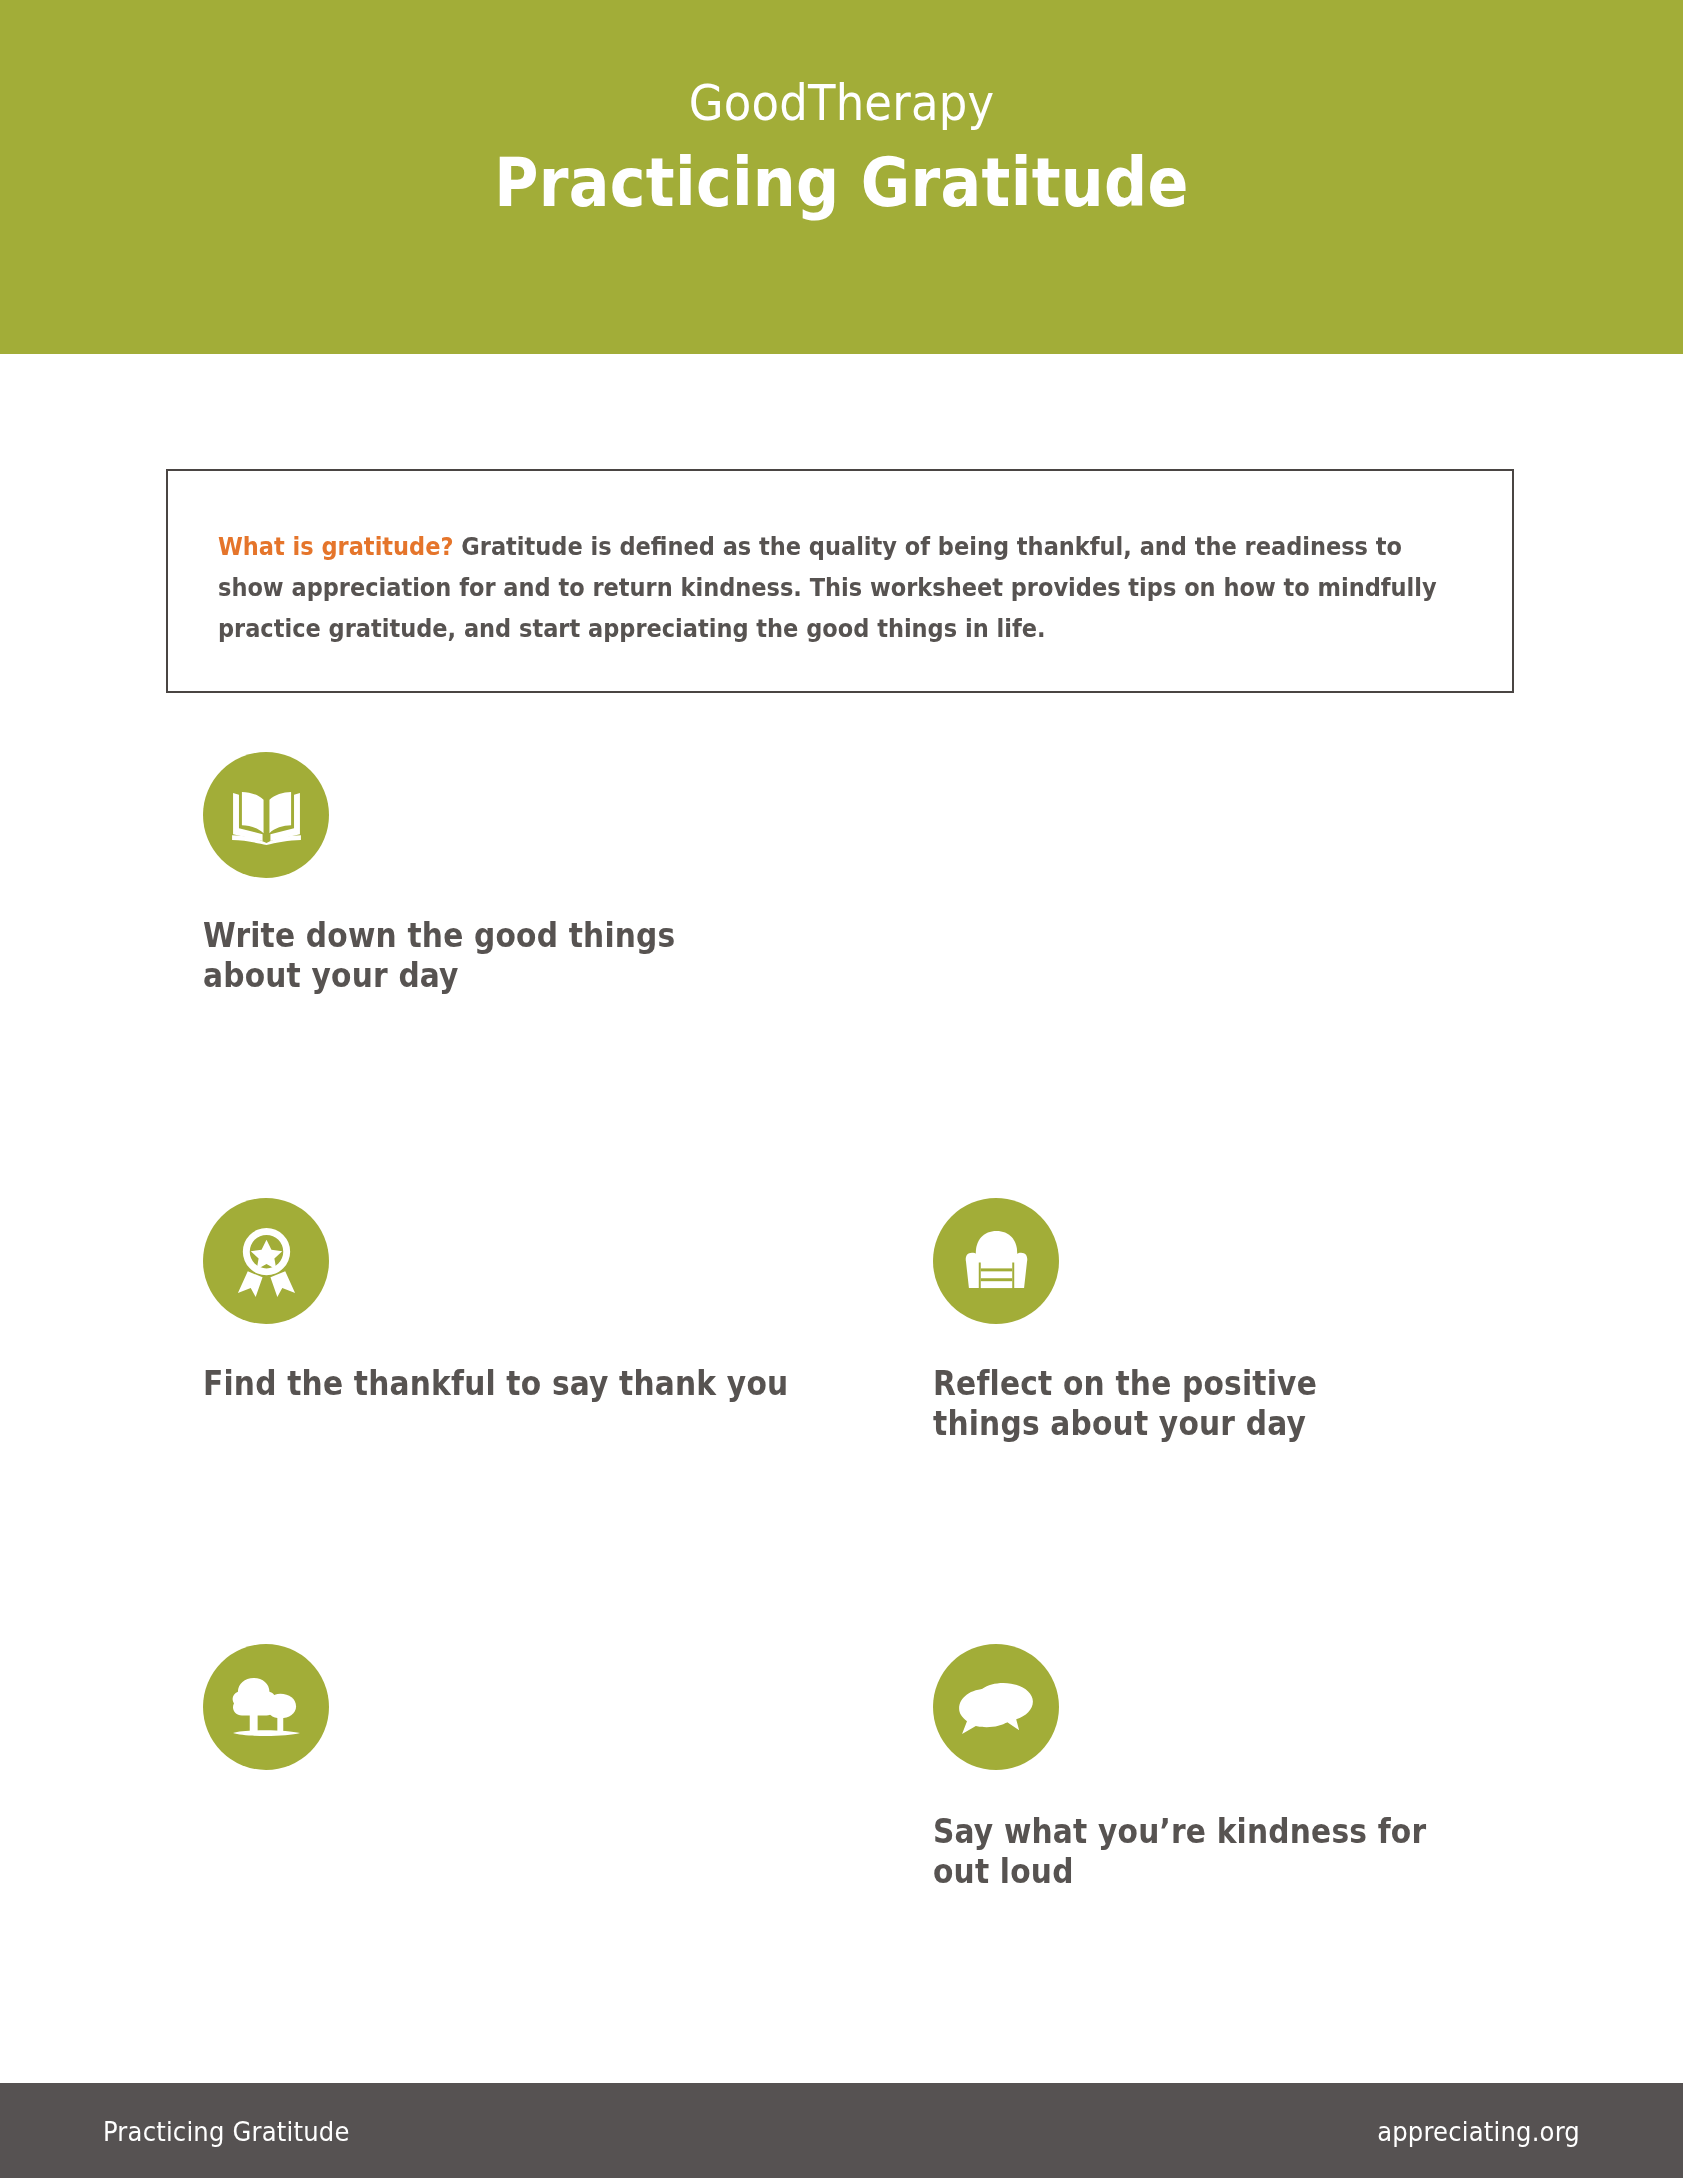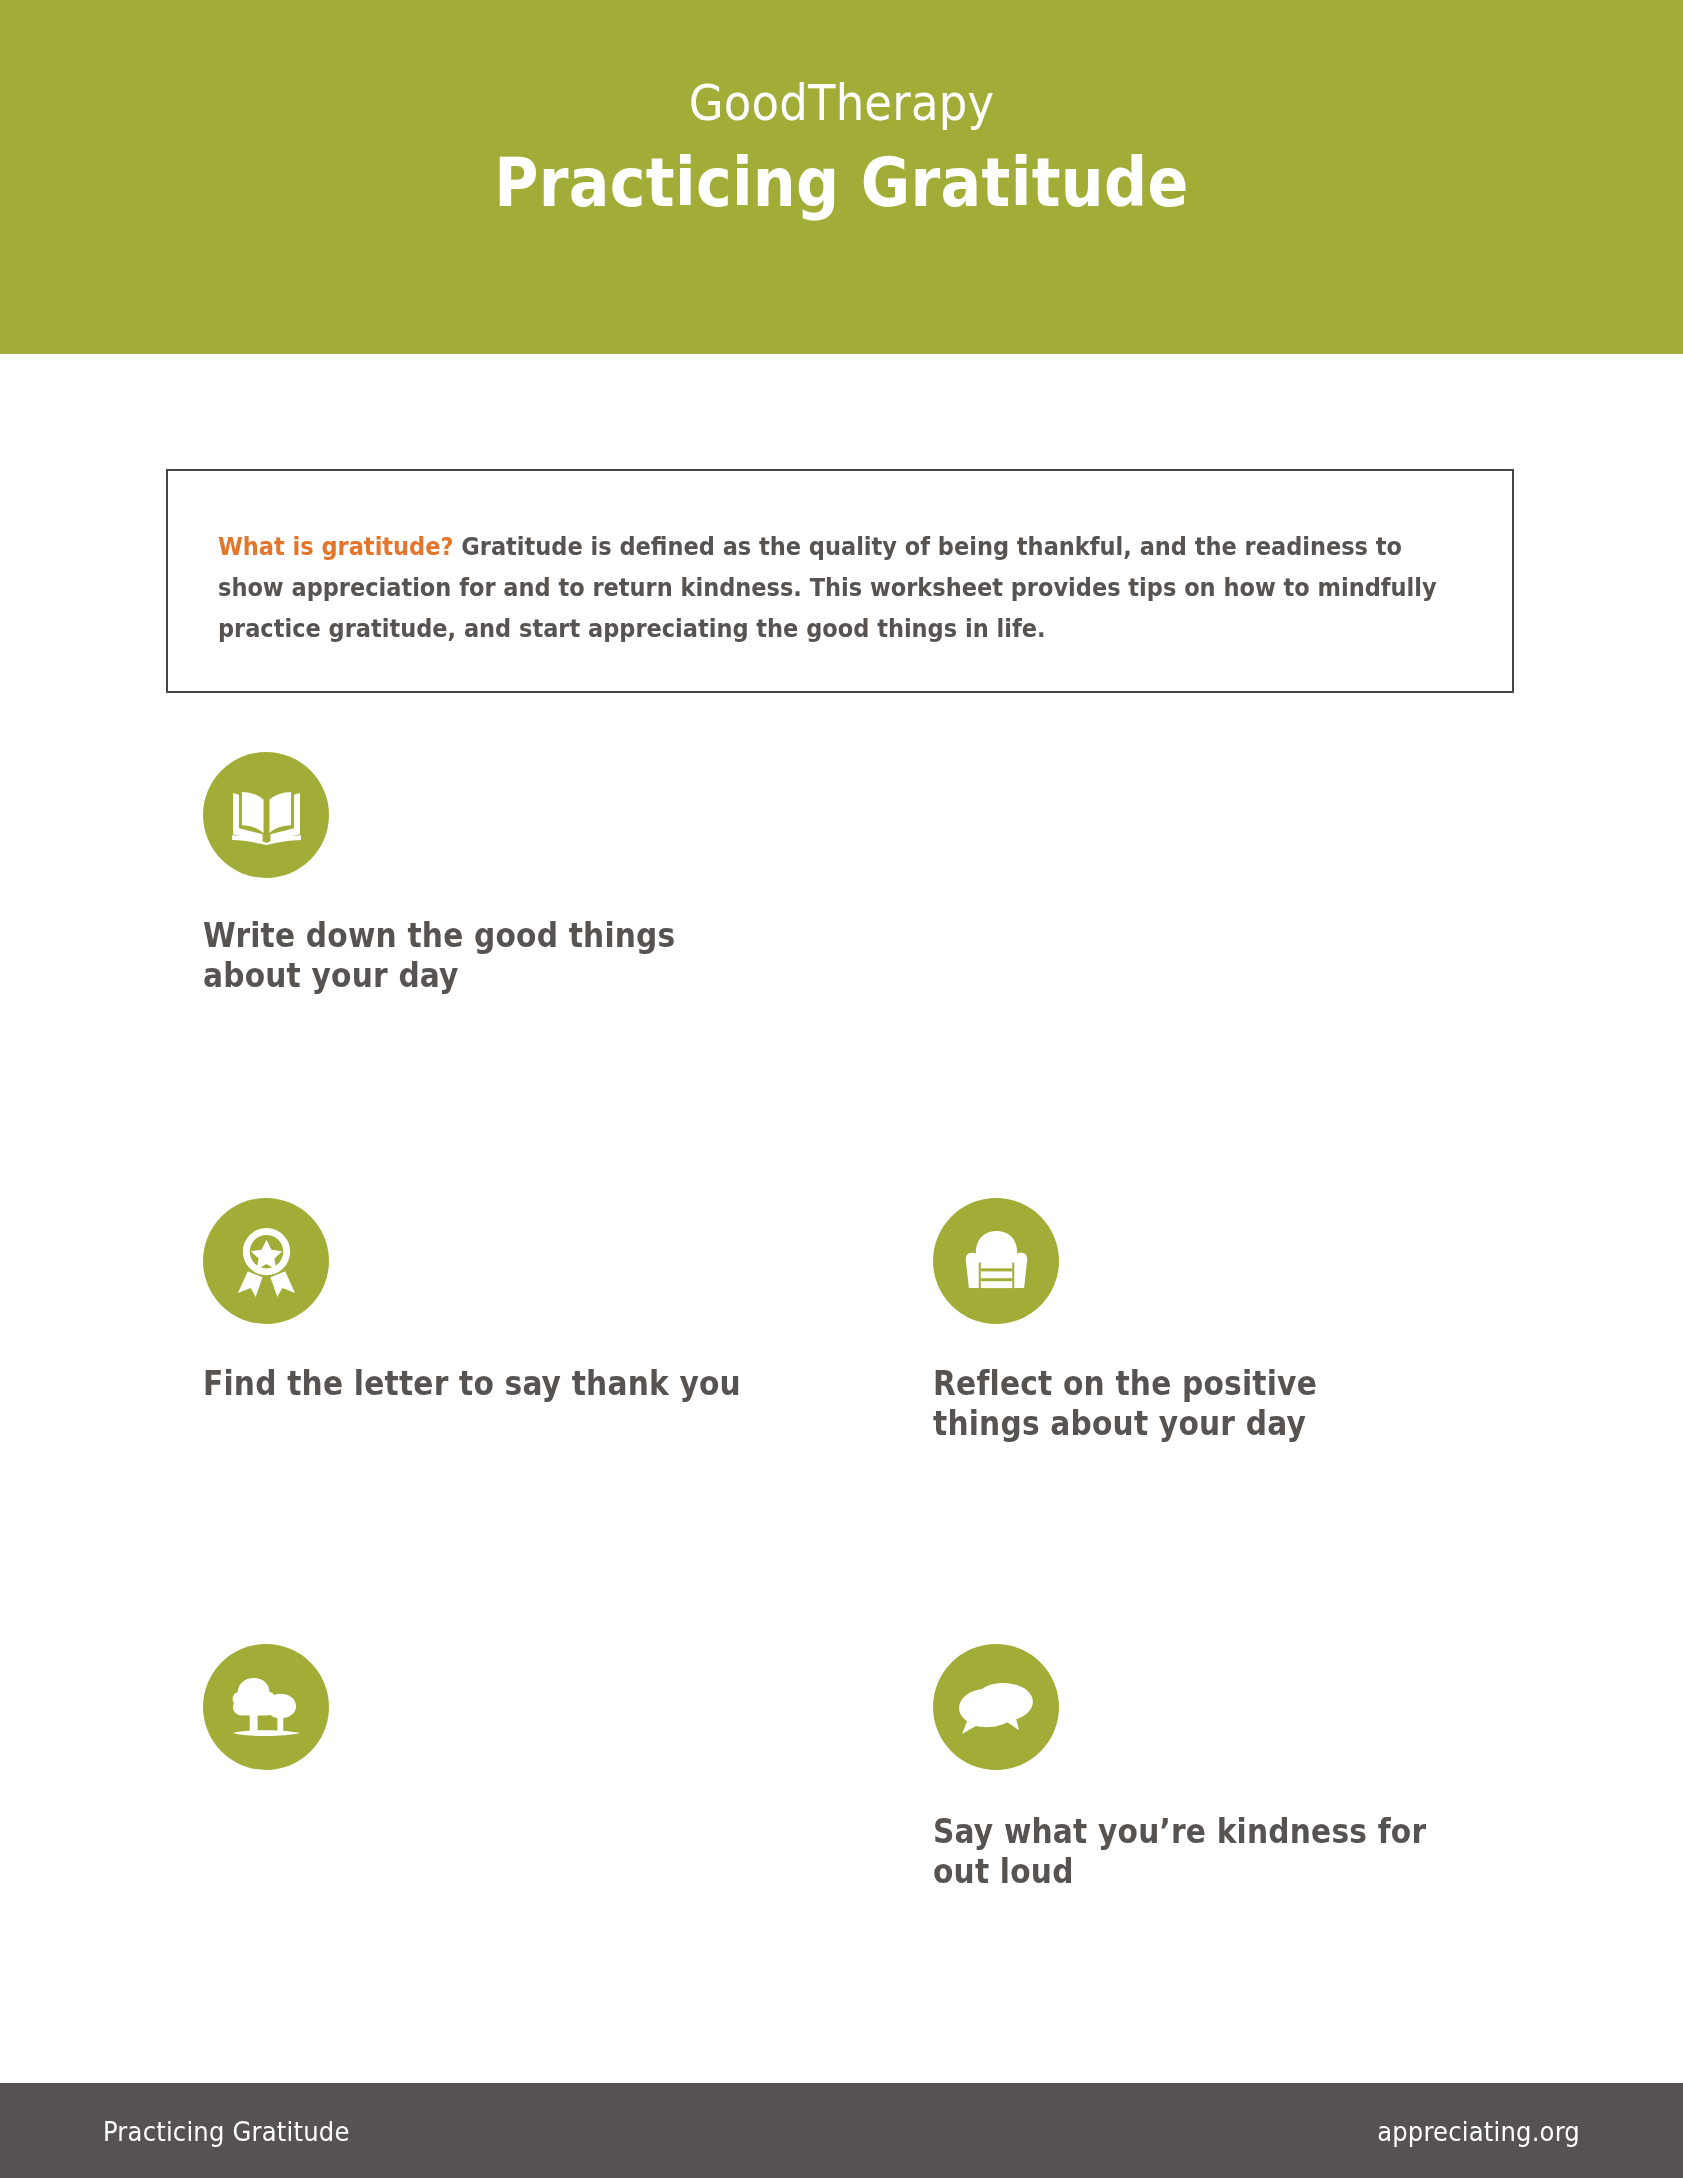--- a/index.html
+++ b/index.html
@@ -208,21 +208,21 @@
 
             <path d="M16 46 L6 68 L19 63 L24 72 L31 52 Z"></path>
             <path d="M54 46 L64 68 L51 63 L46 72 L39 52 Z"></path>
 
             <path d="M35 2 A24 24 0 1 0 35 50 A24 24 0 1 0 35 2 Z M35 9 A17 17 0 1 1 35 43 A17 17 0 1 1 35 9 Z"></path>
 
             <path d="M35 14 L40 24 L51 25.5 L43 33 L45 44 L35 38.5 L25 44 L27 33 L19 25.5 L30 24 Z"></path>
           </g>
         </svg>
       </div>
-      <div class="tip-label">Find the letter to say thank you</div>
+      <div class="tip-label">Find the thankful to say thank you</div>
     </div>
 
     <div class="tip col-right">
       <div class="icon-circle">
         <svg width="65" height="65" viewBox="0 0 66 66" aria-hidden="true">
           <g fill="#ffffff">
 
             <path d="M33 2 C20 2 12 11 12 24 L12 34 L54 34 L54 24 C54 11 46 2 33 2 Z"></path>
 
             <path d="M8 24 C3 24 1 28 2 33 L5 60 L15 60 L15 30 C15 26 12 24 8 24 Z"></path>

